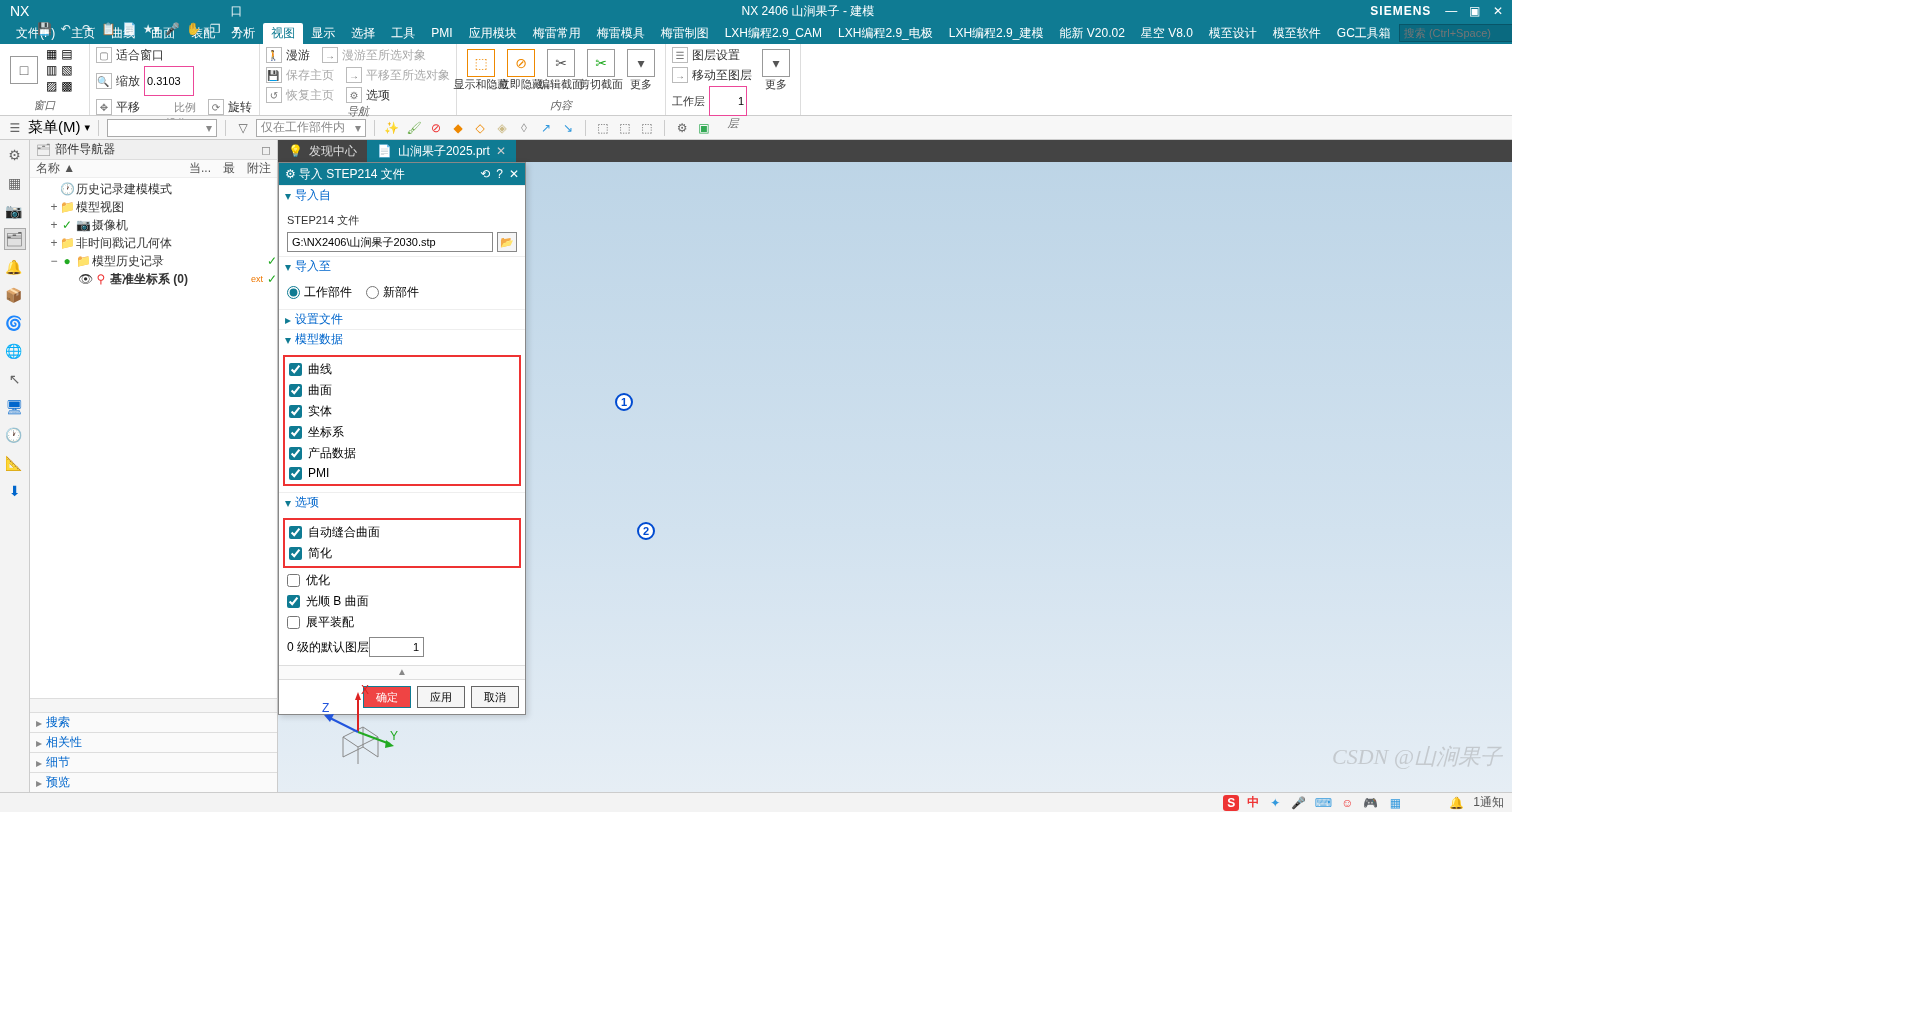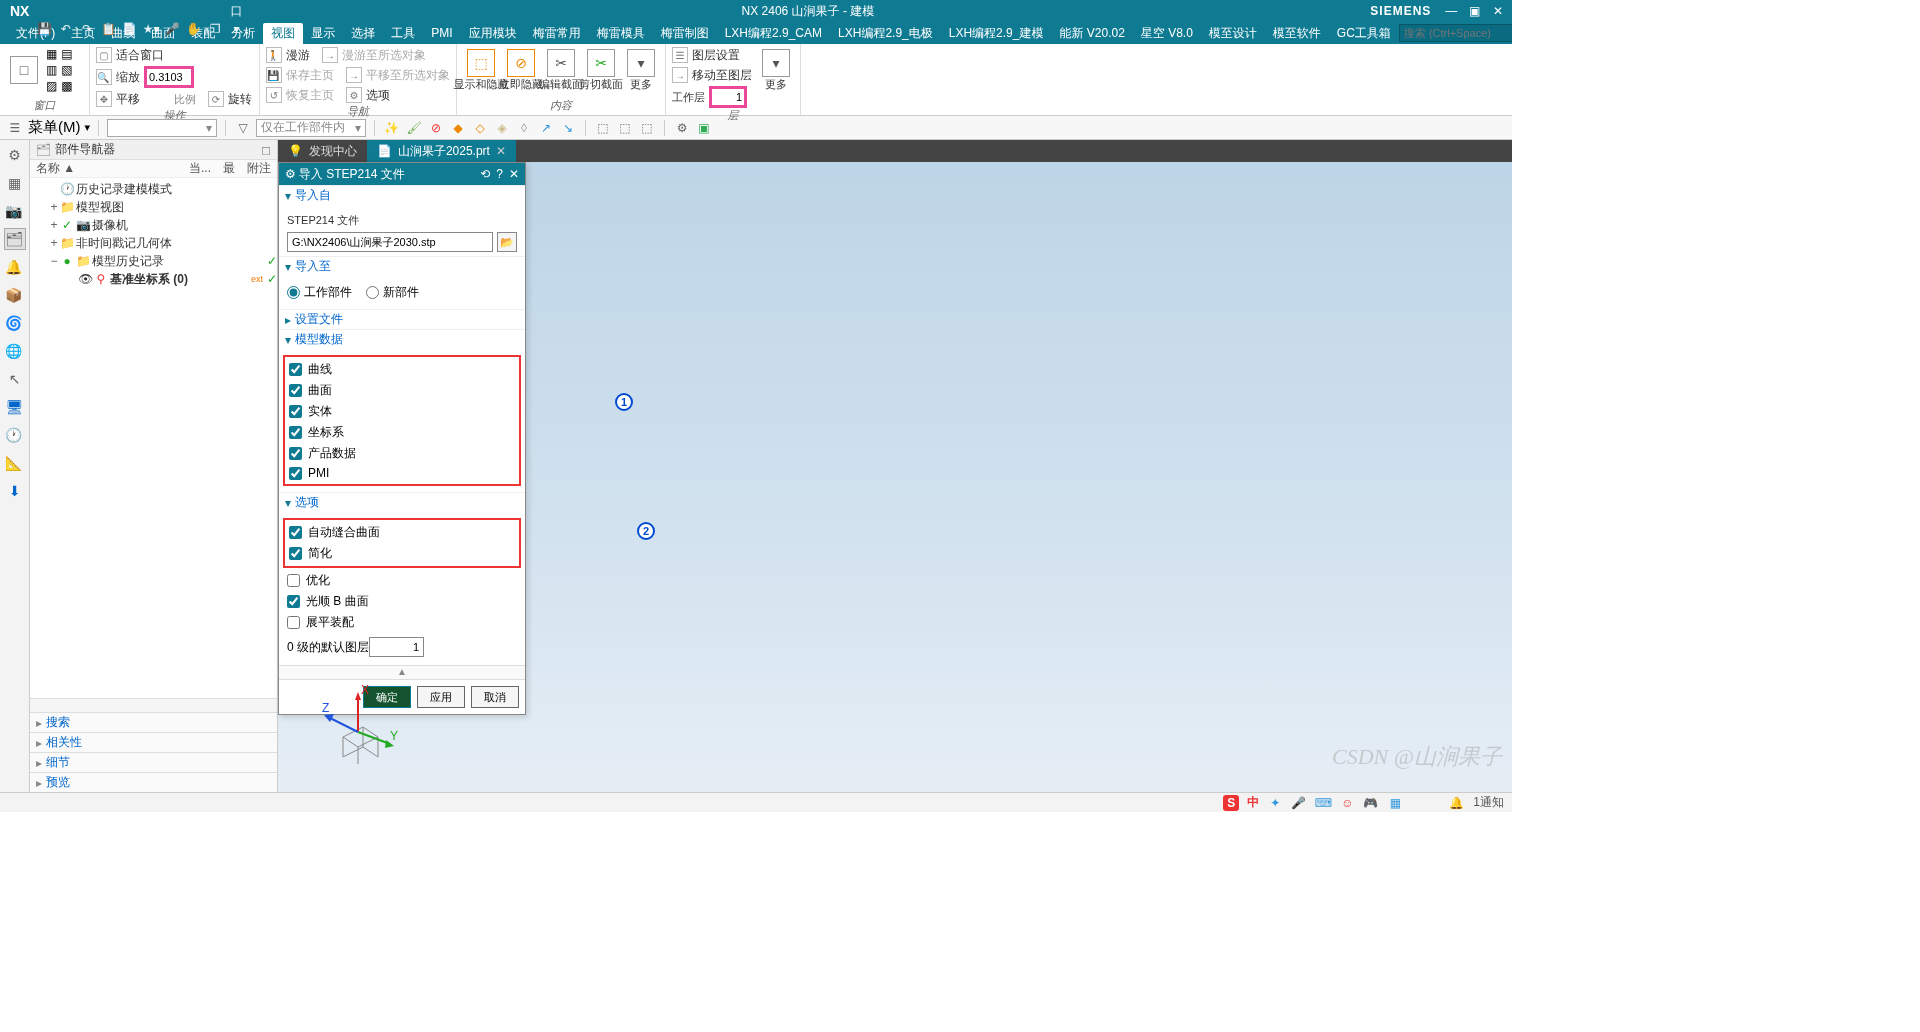--- a/index.html
+++ b/index.html
@@ -1,39 +1,39 @@
 <!DOCTYPE html>
 <html><head>
 <meta charset="utf-8">
 <style>
 * { margin:0; padding:0; box-sizing:border-box; font-family:"Microsoft YaHei","Segoe UI",Arial,sans-serif; font-size:12px; }
 body { background:#fff; width:1512px; height:812px; overflow:hidden; position:relative; }
 .titlebar { background:#0f7b93; color:#fff; height:22px; display:flex; align-items:center; padding:0 4px; }
-.titlebar .nx-logo { font-weight:bold; font-size:14px; padding:0 6px; }
+.titlebar .nx-logo { font-weight:normal; font-size:14px; padding:0 6px; }
 .titlebar .tb-icons span { display:inline-block; width:18px; height:18px; line-height:18px; text-align:center; color:#fff; opacity:.9; cursor:pointer; }
 .titlebar .title-center { flex:1; text-align:center; font-size:12px; }
 .titlebar .siemens { font-weight:bold; letter-spacing:1px; margin-right:10px; }
 .titlebar .win-btns span { display:inline-block; width:20px; text-align:center; cursor:pointer; }
 .menubar { background:#0f7b93; color:#fff; height:22px; display:flex; align-items:center; padding:0 8px; }
 .menubar .m-item { padding:2px 8px; cursor:pointer; white-space:nowrap; }
 .menubar .m-item.active { background:#fff; color:#0f7b93; border-radius:2px 2px 0 0; }
 .menubar .search { margin-left:auto; display:flex; align-items:center; }
 .menubar .search input { width:130px; height:18px; background:#0a6a80; border:1px solid #085568; color:#bde; padding:0 4px; font-size:11px; }
 .menubar .search .srch-icons span { display:inline-block; width:18px; text-align:center; cursor:pointer; }
 .ribbon { background:#fff; border-bottom:1px solid #ccc; height:72px; display:flex; }
 .rb-group { border-right:1px solid #ddd; padding:2px 6px 0; display:flex; flex-direction:column; justify-content:space-between; }
 .rb-label { text-align:center; font-size:11px; color:#666; padding-bottom:2px;font-style:italic; }
 .rb-row { display:flex; align-items:center; gap:4px; }
 .rb-big-btn { width:36px; height:48px; display:flex; flex-direction:column; align-items:center; justify-content:center; cursor:pointer; }
 .rb-big-btn .ico { width:28px; height:28px; border:1px solid #999; display:flex; align-items:center; justify-content:center; font-size:14px; color:#555; }
 .rb-big-btn .lbl, .rb-mini-lbl { font-size:11px; color:#333; white-space:nowrap; }
 .rb-small-btn { display:flex; align-items:center; gap:4px; height:18px; cursor:pointer; color:#333; font-size:11px; }
 .rb-small-btn.disabled { color:#aaa; }
 .rb-small-btn .ico-s { width:16px; height:16px; display:inline-flex; align-items:center; justify-content:center; border:1px solid #bbb; font-size:10px; color:#777; }
-.rb-input { width:50px; height:18px; border:3px solid #ec4899; font-size:11px; padding:8px 2px; }
+.rb-input { width:50px; height:30px; border:1px solid #ec4899; font-size:11px; padding:8px 2px; }
 .toolbar2 { height:24px; background:#f7f7f7; border-bottom:1px solid #ccc; display:flex; align-items:center; padding:0 6px; gap:4px; }
 .toolbar2 .sep { width:1px; height:16px; background:#ccc; margin:0 4px; }
 .toolbar2 .dd { border:1px solid #aaa; background:#fff; height:18px; padding:0 4px; font-size:11px; min-width:110px; display:flex; align-items:center; justify-content:space-between; color:#888; }
 .toolbar2 .tb-ico { width:18px; height:18px; display:inline-flex; align-items:center; justify-content:center; cursor:pointer; color:#666; }
 .main { display:flex; height:calc(100% - 22px - 22px - 72px - 24px - 20px); }
 .vtoolbar { width:30px; background:#f3f3f3; border-right:1px solid #ccc; display:flex; flex-direction:column; align-items:center; padding-top:4px; gap:6px; }
 .vtoolbar .vico { width:22px; height:22px; display:flex; align-items:center; justify-content:center; color:#666; cursor:pointer; font-size:14px; }
 .vtoolbar .vico.active { background:#e0e0e0; border:1px solid #aaa; }
 .nav-panel { width:248px; border-right:1px solid #ccc; background:#fff; display:flex; flex-direction:column; }
 .nav-header { height:20px; background:#f0f0f0; display:flex; align-items:center; padding:0 6px; font-size:11px; color:#333; border-bottom:1px solid #ddd; }
@@ -73,21 +73,21 @@
 .radio-row label { display:flex; align-items:center; gap:4px; cursor:pointer; }
 .chk-row { display:flex; align-items:center; gap:6px; font-size:11px; padding:2px 0; }
 .chk-row input[type=checkbox]{ accent-color:#0f7b93; }
 .red-box { border:2px solid #e33; padding:2px 4px; margin:2px -4px; }
 .annot { position:absolute; width:18px; height:18px; border:2px solid #004bd1; border-radius:50%; color:#004bd1; font-weight:bold; font-size:11px; display:flex; align-items:center; justify-content:center; background:#fff; }
 .dlg-numrow { display:flex; align-items:center; justify-content:flex-start; padding:4px 0; font-size:11px; }
 .dlg-numrow input { width:55px; height:20px; border:1px solid #888; text-align:right; padding:0 4px; font-size:11px; }
 .dlg-collapse-bar { height:14px; border-top:1px solid #ddd; text-align:center; font-size:10px; color:#888; cursor:pointer; background:#fafafa;}
 .dlg-buttons { display:flex; justify-content:flex-end; gap:6px; padding:6px; border-top:1px solid #ddd; }
 .dlg-buttons button { height:22px; padding:0 12px; font-size:11px; border:1px solid #666; background:#f5f5f5; cursor:pointer; }
-.dlg-buttons button.primary { background:#14532d; color:#fff; border-color:#0f7b93; }
+.dlg-buttons button.primary { background:#ef4444; color:#fff; border-color:#0f7b93; }
 .triad { position:absolute; left:30px; bottom:20px; width:90px; height:90px; }
 .watermark { position:absolute; right:10px; bottom:20px; font-size:22px; font-style:italic; color:rgba(150,150,150,.4); font-family:"KaiTi",serif; }
 .statusbar { height:20px; background:#f3f3f3; border-top:1px solid #ccc; display:flex; align-items:center; justify-content:flex-end; padding:0 8px; gap:8px; font-size:11px; color:#555; }
 .statusbar .s-ico { width:16px; height:16px; display:inline-flex; align-items:center; justify-content:center; cursor:pointer; }
 </style>
 </head>
 <body>
 
 <div class="titlebar">
   <span class="nx-logo">NX</span>

